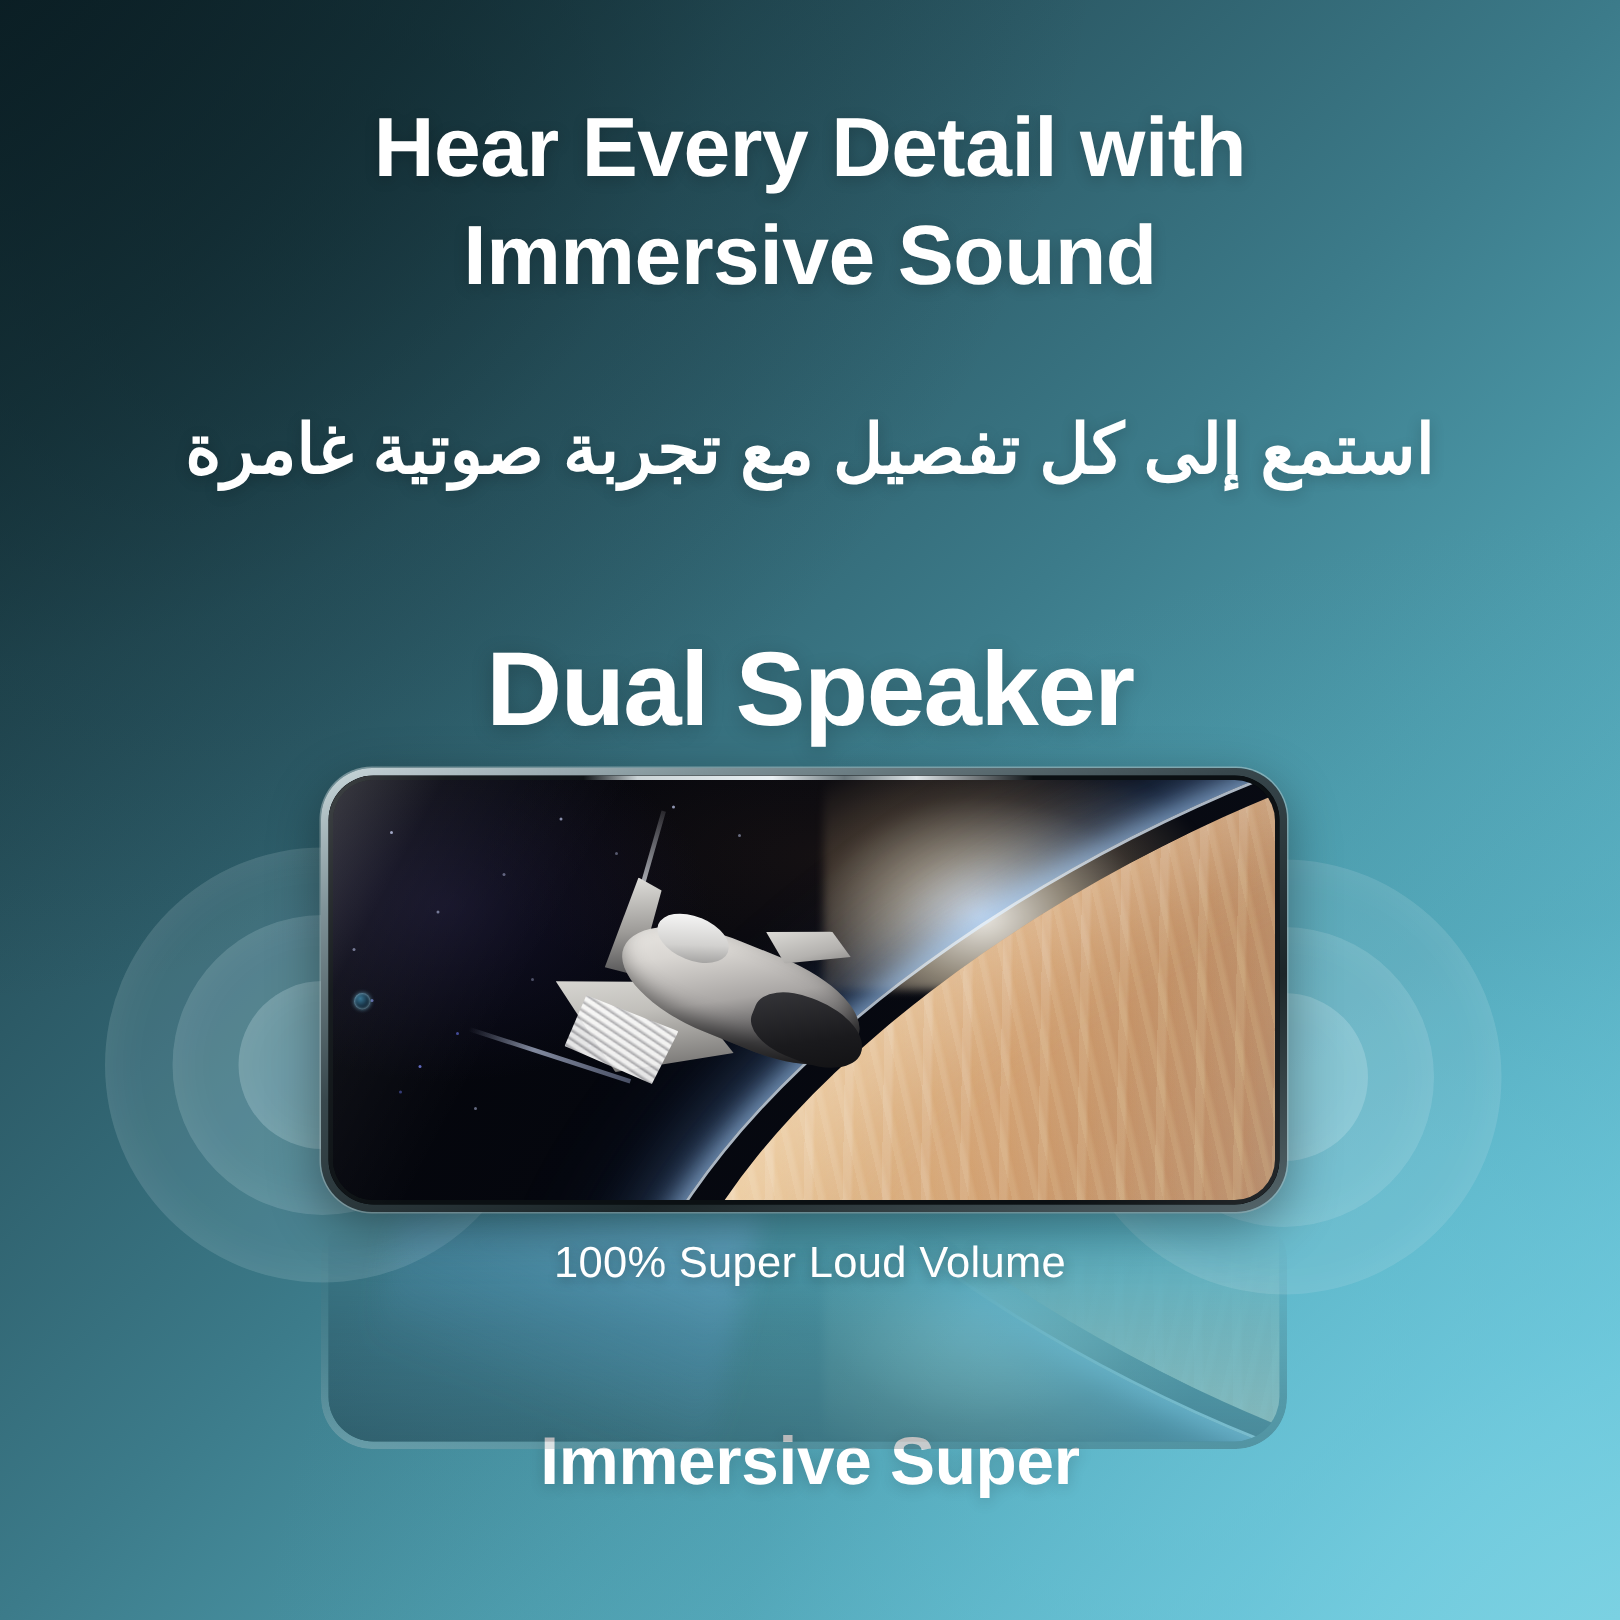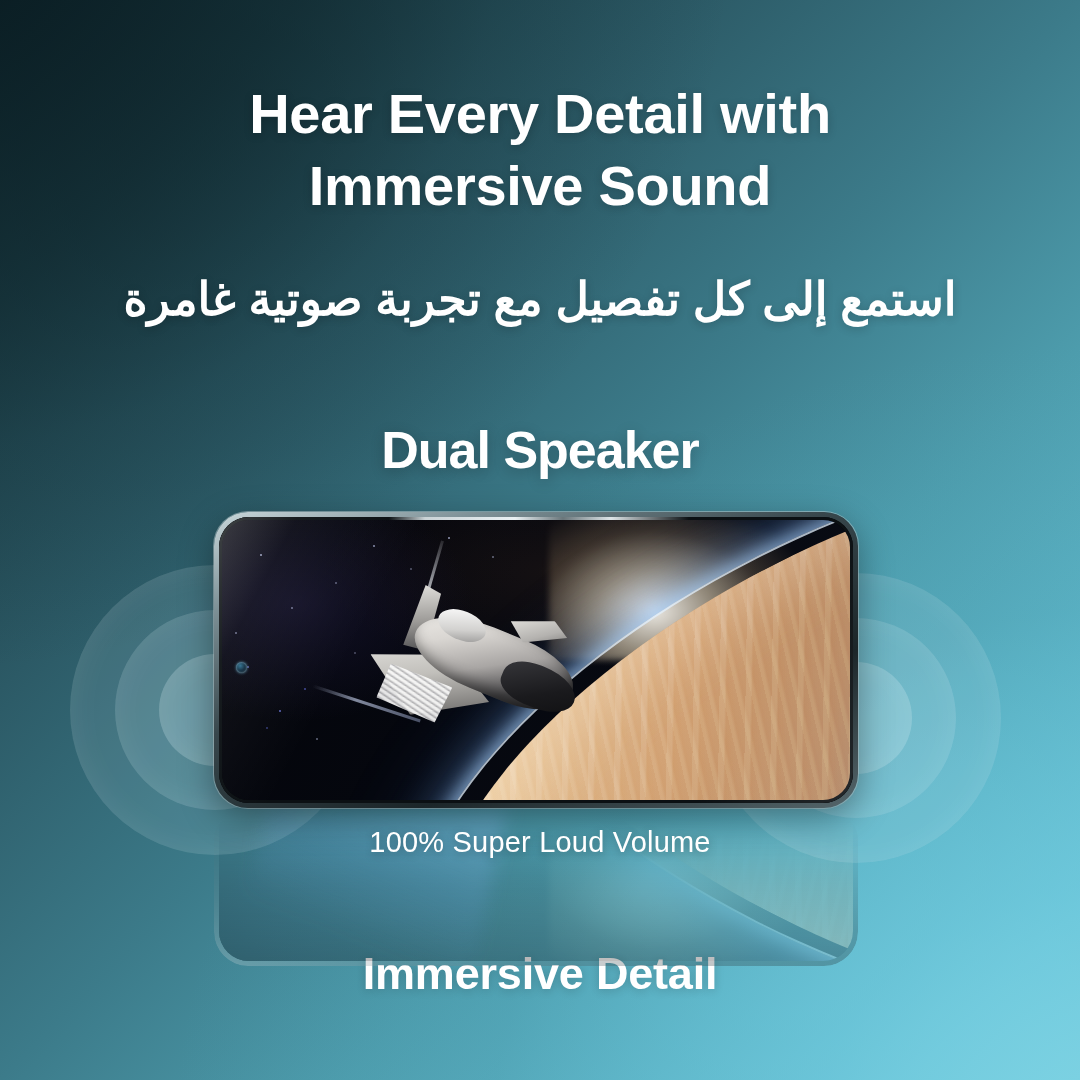--- a/index.html
+++ b/index.html
@@ -46,21 +46,21 @@
         rgba(8,26,32,0.92) 0%,
         rgba(12,34,40,0.6) 30%,
         rgba(16,44,52,0.2) 55%,
         rgba(0,0,0,0) 78%);
   }
 
   
   .headline {
     position: absolute;
     left: 0; right: 0;
-    top: 78px;
+    top: 62px;
     text-align: center;
     color: #ffffff;
     font-size: 56px;
     font-weight: 700;
     line-height: 1.28;
     letter-spacing: -0.3px;
     text-shadow: 0 2px 10px rgba(0,0,0,0.20);
     white-space: pre-line;
   }
   .subhead-ar {
@@ -74,21 +74,21 @@
     direction: rtl;
     line-height: 1.35;
     text-shadow: 0 2px 10px rgba(0,0,0,0.20);
   }
   .feature-title {
     position: absolute;
     left: 0; right: 0;
     top: 424px;
     text-align: center;
     color: #ffffff;
-    font-size: 52px;
+    font-size: 70px;
     font-weight: 700;
     letter-spacing: -1px;
     line-height: 1;
     text-shadow: 0 3px 14px rgba(0,0,0,0.22);
     z-index: 9;
   }
   .volume-caption {
     position: absolute;
     left: 0; right: 0;
     top: 826px;
@@ -497,15 +497,15 @@
 
         <div class="punch-cam"></div>
       </div>
       <div class="top-strip"></div>
       <div class="bezel-gloss"></div>
     </div>
   </div>
 
   <div class="volume-caption">100% Super Loud Volume</div>
 
-  <div class="footer-caption">Immersive Detail</div>
+  <div class="footer-caption">Immersive Super</div>
 
 </div>
 
 </body></html>

